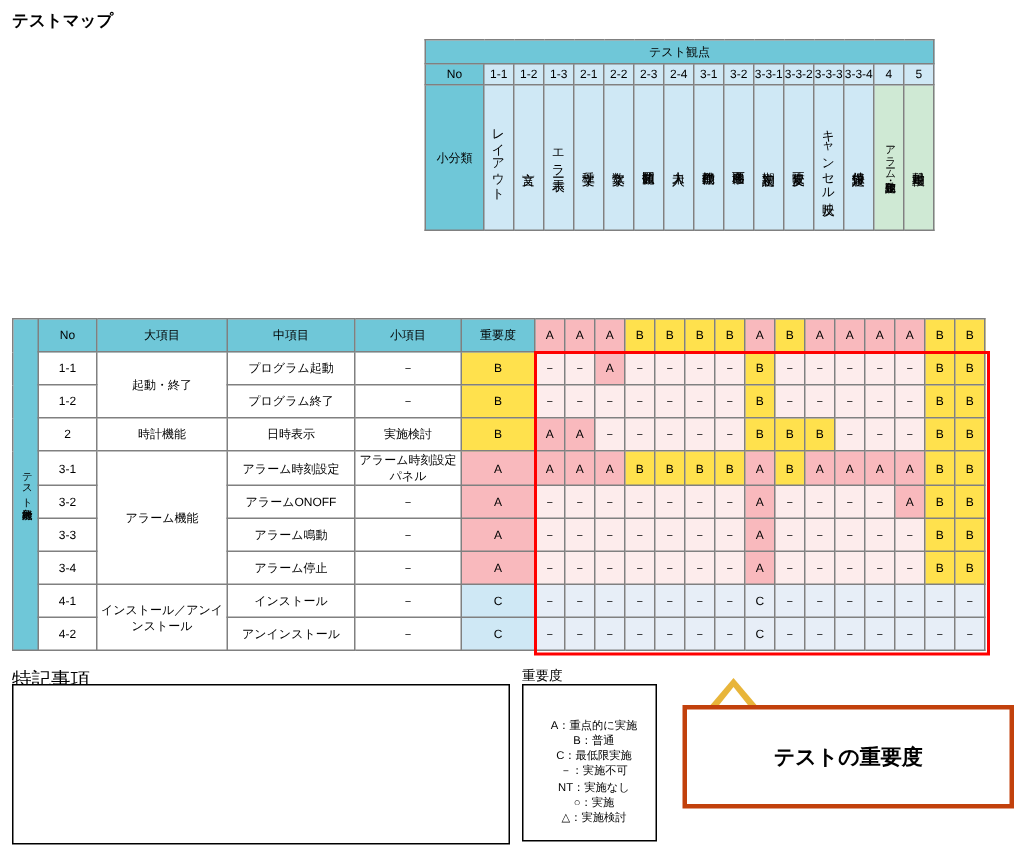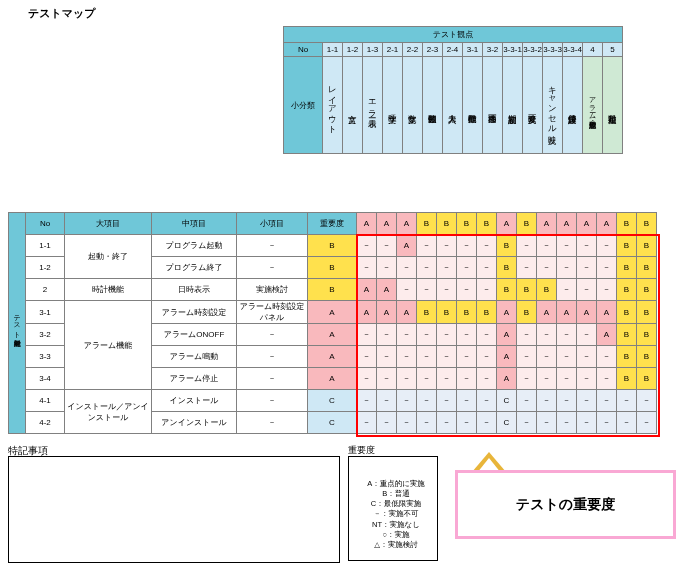--- a/index.html
+++ b/index.html
@@ -4,21 +4,21 @@
 <style>
   html,body{margin:0;padding:0;}
   body{
     width:682px;height:572px;
     background:#ffffff;
     font-family:"Liberation Sans","DejaVu Sans",sans-serif;
     font-size:9px;color:#000;
     position:relative;overflow:hidden;
   }
   .title{
-    position:absolute;left:8px;top:6px;font-size:11px;font-weight:bold;margin-left:20px;
+    position:absolute;left:8px;top:6px;font-size:11px;font-weight:bold;
   }
   table{border-collapse:collapse;}
   td,th{border:1px solid #808080;padding:0;text-align:center;vertical-align:middle;font-weight:normal;}
 
   
   #viewpoint{
     position:absolute;left:283px;top:26px;padding-left:48px;
   }
   #viewpoint td{font-size:8px;}
   .hdr-label{background:#6fc7d8;color:#000;font-size:8.5px;width:38px;}
@@ -70,31 +70,31 @@
   .c-B{background:#ffe14d;}
   .c-pink{background:#fdecec;}
   .c-blue{background:#e7eef7;}
   .red-border{
     position:absolute;
     border:2px solid #ff0000;
     pointer-events:none;
   }
 
   
-  #notes-label{position:absolute;left:8px;top:444px;font-size:10px;}
+  #notes-label{position:absolute;left:8px;top:444px;font-size:13px;}
   #notes-box{position:absolute;left:8px;top:456px;width:330px;height:105px;border:1px solid #000;background:#fff;}
 
   #imp-label{position:absolute;left:348px;top:444px;font-size:9px;}
   #imp-box{position:absolute;left:348px;top:456px;width:90px;height:105px;border:1px solid #000;background:#fff;
            font-size:7.5px;line-height:1.35;padding:22px 0 0 6px;box-sizing:border-box;text-align:center;}
 
   
   #callout{
     position:absolute;left:455px;top:470px;width:215px;height:63px;
-    border:3px solid #f9a8d4;background:#fff;
+    border:3px solid #c2410c;background:#fff;
     display:flex;align-items:center;justify-content:center;
     font-size:14px;font-weight:bold;
   }
   #callout-tail{
     position:absolute;left:472px;top:452px;width:0;height:0;
     border-left:17px solid transparent;border-right:17px solid transparent;
     border-bottom:20px solid #e8b53a;
   }
   #callout-tail-in{
     position:absolute;left:477px;top:458px;width:0;height:0;

